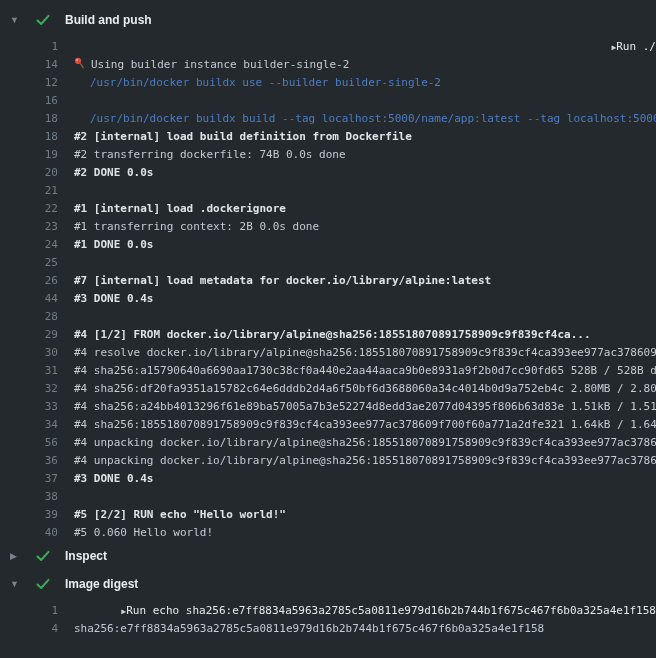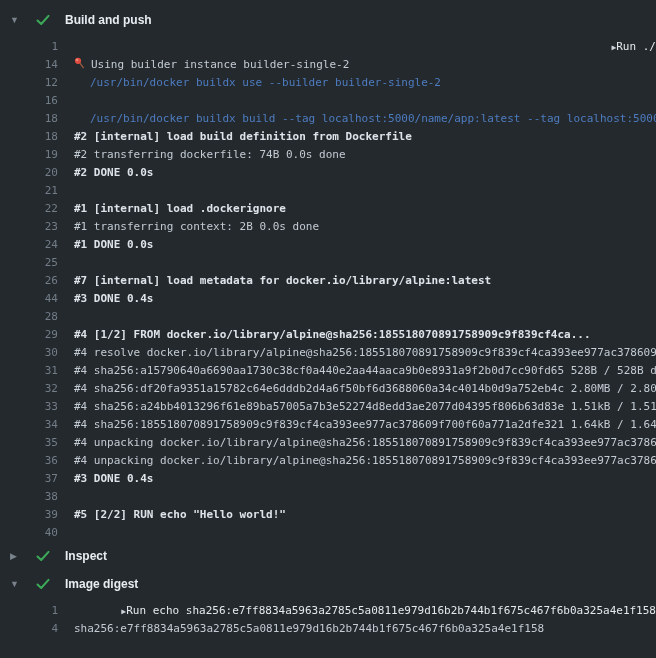--- a/index.html
+++ b/index.html
@@ -132,41 +132,42 @@
         </div>
         <div class="log-line">
           <span class="num">33</span>
           <div class="txt info">#4 sha256:a24bb4013296f61e89ba57005a7b3e52274d8edd3ae2077d04395f806b63d83e 1.51kB / 1.51kB done</div>
         </div>
         <div class="log-line">
           <span class="num">34</span>
           <div class="txt info">#4 sha256:185518070891758909c9f839cf4ca393ee977ac378609f700f60a771a2dfe321 1.64kB / 1.64kB done</div>
         </div>
         <div class="log-line">
-          <span class="num">35</span>
+          <span class="num">56</span>
           <div class="txt info">#4 unpacking docker.io/library/alpine@sha256:185518070891758909c9f839cf4ca393ee977ac378609f700f60a771a2dfe321</div>
         </div>
         <div class="log-line">
           <span class="num">36</span>
           <div class="txt info">#4 unpacking docker.io/library/alpine@sha256:185518070891758909c9f839cf4ca393ee977ac378609f700f60a771a2dfe321</div>
         </div>
         <div class="log-line">
           <span class="num">37</span>
           <div class="txt bold">#3 DONE 0.4s</div>
         </div>
         <div class="log-line">
           <span class="num">38</span>
           <div class="txt info"></div>
         </div>
         <div class="log-line">
           <span class="num">39</span>
           <div class="txt bold">#5 [2/2] RUN echo "Hello world!"</div>
         </div>
         <div class="log-line">
           <span class="num">40</span>
+          <div class="txt info">#5 0.060 Hello world!</div>
         </div>
       </div>
     </div>
     <div class="section">
       <div class="section-header">
         <span class="expander">▶</span>
         <span class="check">
           <svg width="14" height="12" viewBox="0 0 14 12">
             <path d="M1.5 6.5 L5.2 10 L12.5 1.8" stroke="#3bab58" stroke-width="2" fill="none" stroke-linecap="round" stroke-linejoin="round"></path>
           </svg>

